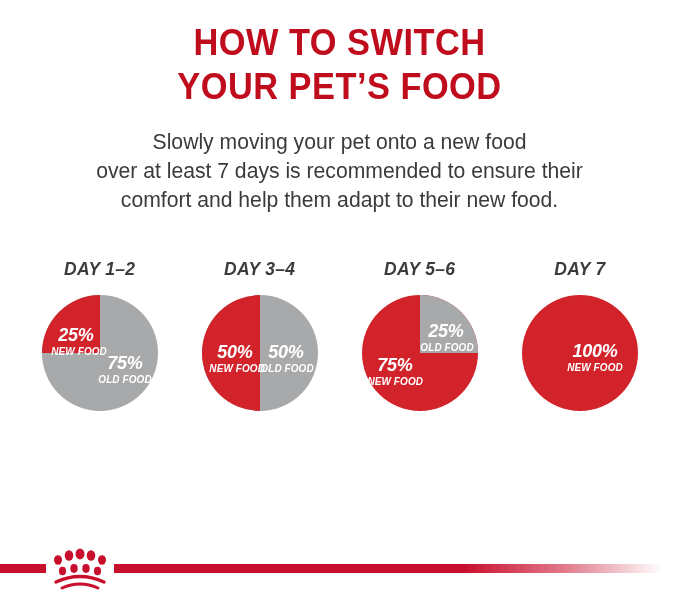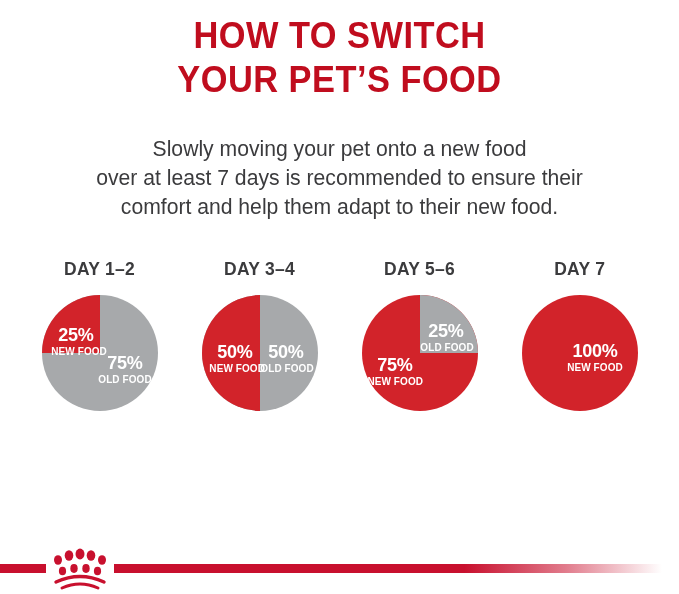--- a/index.html
+++ b/index.html
@@ -10,56 +10,57 @@
     width: 679px;
     height: 594px;
     background: #ffffff;
     font-family: "Liberation Sans", sans-serif;
     overflow: hidden;
     position: relative;
   }
 
   
   .title-block {
-    padding-top: 14px;
+    padding-top: 21px;
     text-align: center;
   }
   .title-line {
     color: #C00D1E;
     font-weight: bold;
     font-size: 37px;
     line-height: 44px;
     letter-spacing: 0.5px;
     transform: scaleX(0.93);
     transform-origin: center top;
     white-space: nowrap;
   }
 
   
   .intro-block {
-    margin-top: 32px;
+    margin-top: 18px;
     text-align: center;
   }
   .intro-line {
     color: #3b3b3d;
     font-size: 22.5px;
     line-height: 29px;
     transform: scaleX(0.94);
     transform-origin: center top;
     white-space: nowrap;
   }
 
   
   .charts-row {
     position: absolute;
     top: 258px;
     left: 0;
     width: 679px;
     display: flex;
     justify-content: center;
+    font-style: italic;
   }
   .chart-cell {
     width: 160px;
     display: flex;
     flex-direction: column;
     align-items: center;
   }
   .day-label {
     color: #3b3b3d;
     font-size: 19px;

